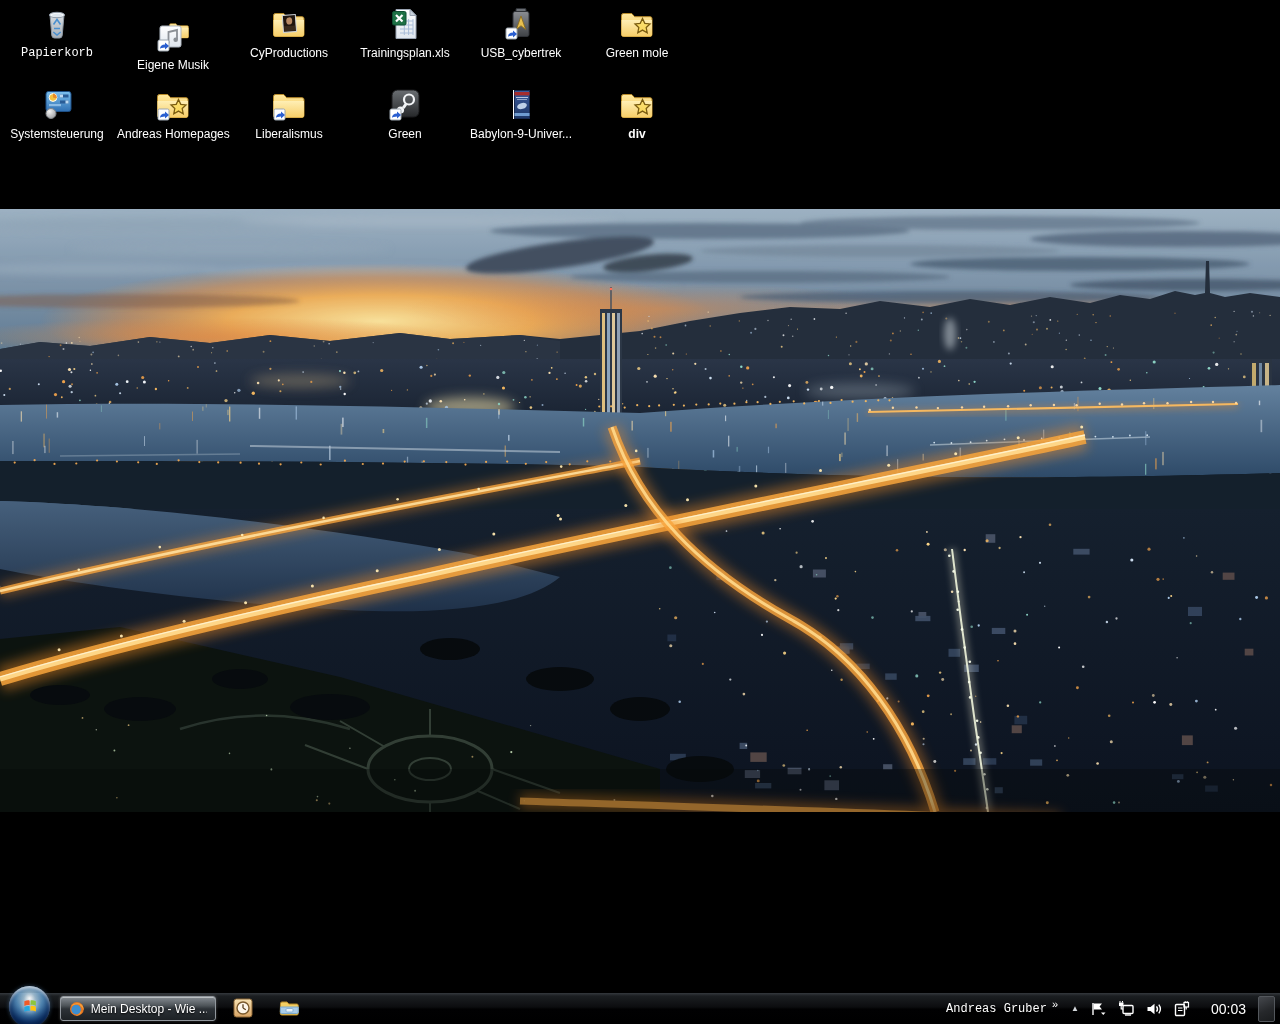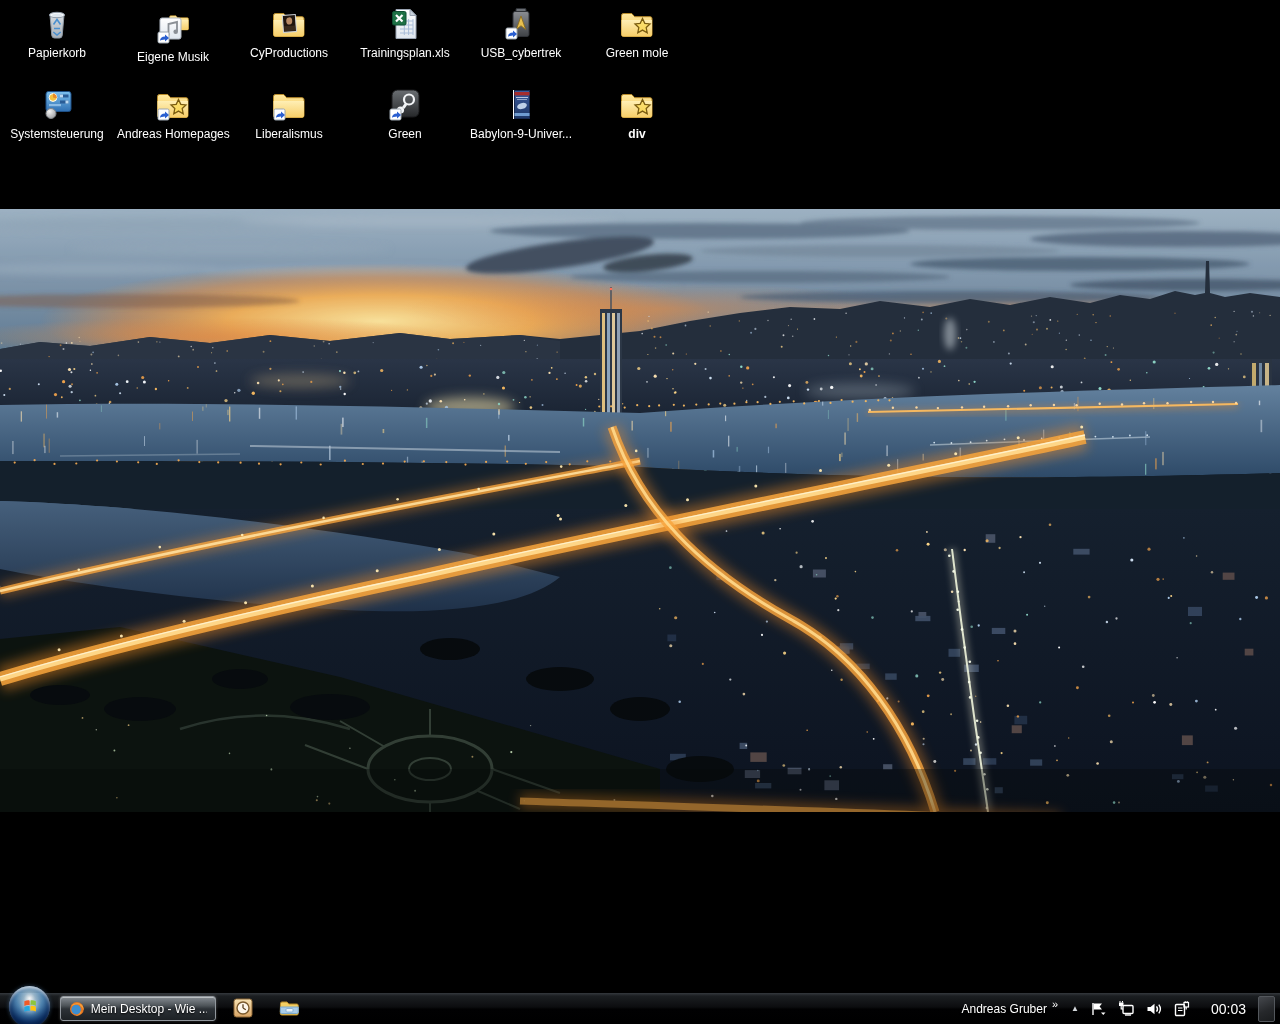--- a/index.html
+++ b/index.html
@@ -23,21 +23,21 @@
       box-shadow:inset 0 -5px 8px rgba(0,20,60,.8), inset 0 2px 3px rgba(255,255,255,.8), 0 0 4px rgba(120,190,255,.35);
       display:flex;align-items:center;justify-content:center;cursor:pointer;}
   #win-button{position:absolute;left:60px;top:3px;width:156px;height:25px;border-radius:3px;
       border:1px solid #90969c;box-sizing:border-box;
       background:linear-gradient(#878d93 0%,#4d5358 38%,#2d3237 52%,#1d2125 100%);
       box-shadow:inset 0 1px 0 rgba(255,255,255,.45), 0 0 3px rgba(255,255,255,.25);
       display:flex;align-items:center;padding:0 8px;gap:6px;cursor:pointer;}
   #win-button .txt{color:#fff;font-size:12px;white-space:nowrap;overflow:hidden;text-shadow:0 1px 2px #000;}
   .ql{position:absolute;top:5px;width:20px;height:20px;cursor:pointer;}
   #tray{position:absolute;right:0;top:0;height:31px;display:flex;align-items:center;padding-right:5px;}
-  #tray .uname{color:#fff;font-size:12px;text-shadow:0 1px 2px #000;cursor:pointer;}
+  #tray .uname{color:#fff;font-size:12px;text-shadow:0 1px 2px #000;cursor:pointer;font-family:Liberation Mono, monospace;}
   #tray .chev{color:#fff;font-size:11px;position:relative;top:-5px;margin-left:5px;cursor:pointer;}
   #tray .uparrow{color:#d4d8dc;font-size:8px;margin-left:13px;cursor:pointer;}
   #tray .ticon{margin-left:10px;width:18px;height:18px;cursor:pointer;}
   #tray .clock{color:#fff;font-size:14px;margin-left:20px;margin-right:12px;cursor:pointer;text-shadow:0 1px 2px #000;}
   #edge-btn{width:17px;height:26px;border-radius:2px;border:1px solid #53575c;box-sizing:border-box;
       background:linear-gradient(155deg,#45484d 0%,#26282b 55%,#1a1c1e 100%);cursor:pointer;}
 </style>
 </head>
 <body>
 
@@ -80,27 +80,27 @@
         <stop offset="1" stop-color="#8e9093"></stop>
       </radialGradient>
     <linearGradient id="gClockApp" x1="0" y1="0" x2="0" y2="1">
         <stop offset="0" stop-color="#f7e2b4"></stop>
         <stop offset="1" stop-color="#d9a565"></stop>
       </linearGradient>
   </defs>
 </svg>
 
 <div id="desktop-icons">
-    <div class="icon-cell" style="left: 0px; top: 0px;"><svg viewBox="0 0 36 36" class="glyph">
+    <div class="icon-cell" style="left: 0px; top: 0px; font-family: Liberation Mono, monospace;"><svg viewBox="0 0 36 36" class="glyph">
         <path d="M11 9 h14 l-1.8 20.5 q-.3 2.5-2.7 2.5 h-5 q-2.4 0-2.7-2.5 z" fill="url(#gGlass)" fill-opacity=".9" stroke="#8f9aa6"></path>
         <ellipse cx="18" cy="9" rx="7.6" ry="2.7" fill="#f4f8fb" stroke="#8f9aa6"></ellipse>
         <ellipse cx="18" cy="9.4" rx="5" ry="1.6" fill="#dfe7ee"></ellipse>
         <path d="M14.5 18.5 l3.5-5 3.5 5 M15 22.5 h6 M14.3 26 l3.7 3 3.7-3" stroke="#4a90d0" stroke-width="1.6" fill="none"></path>
       </svg><span class="lbl">Papierkorb</span></div>
-    <div class="icon-cell" style="left: 116px; top: 4px;"><svg viewBox="0 0 36 36" class="glyph">
+    <div class="icon-cell" style="left: 116px; top: 12px;"><svg viewBox="0 0 36 36" class="glyph">
         <g transform="translate(13,1) scale(.62)">
           <path d="M2.5 9.5 q0-2 2-2 h8.2 l3 3.2 h15.3 q2 0 2 2 v15.8 q0 2-2 2 h-26.5 q-2 0-2-2 z" fill="url(#gFold)" stroke="#b98c2a"></path>
           <path d="M2.5 14 h30.5 v14.5 q0 2-2 2 h-26.5 q-2 0-2-2 z" fill="url(#gFoldFront)" opacity=".92"></path>
         </g>
         <rect x="5" y="8" width="21" height="21" rx="2" fill="url(#gPage)" stroke="#aeb6c0"></rect>
         <path d="M13.5 24.5 V14 l8.5-2 v9.5" stroke="#8b9096" stroke-width="1.8" fill="none"></path>
         <circle cx="12.2" cy="24.7" r="2.3" fill="#8b9096"></circle>
         <circle cx="20.7" cy="21.7" r="2.3" fill="#8b9096"></circle>
         <rect x="3" y="22" width="11" height="11" rx="1.5" fill="#fff" stroke="#9aa4ae"></rect>
         <path d="M5 31 q0-4.5 5-4.5 l0-2 4 3.5 -4 3.5 0-2 q-4 0-5 1.5 z" fill="#2a5fd0"></path>

